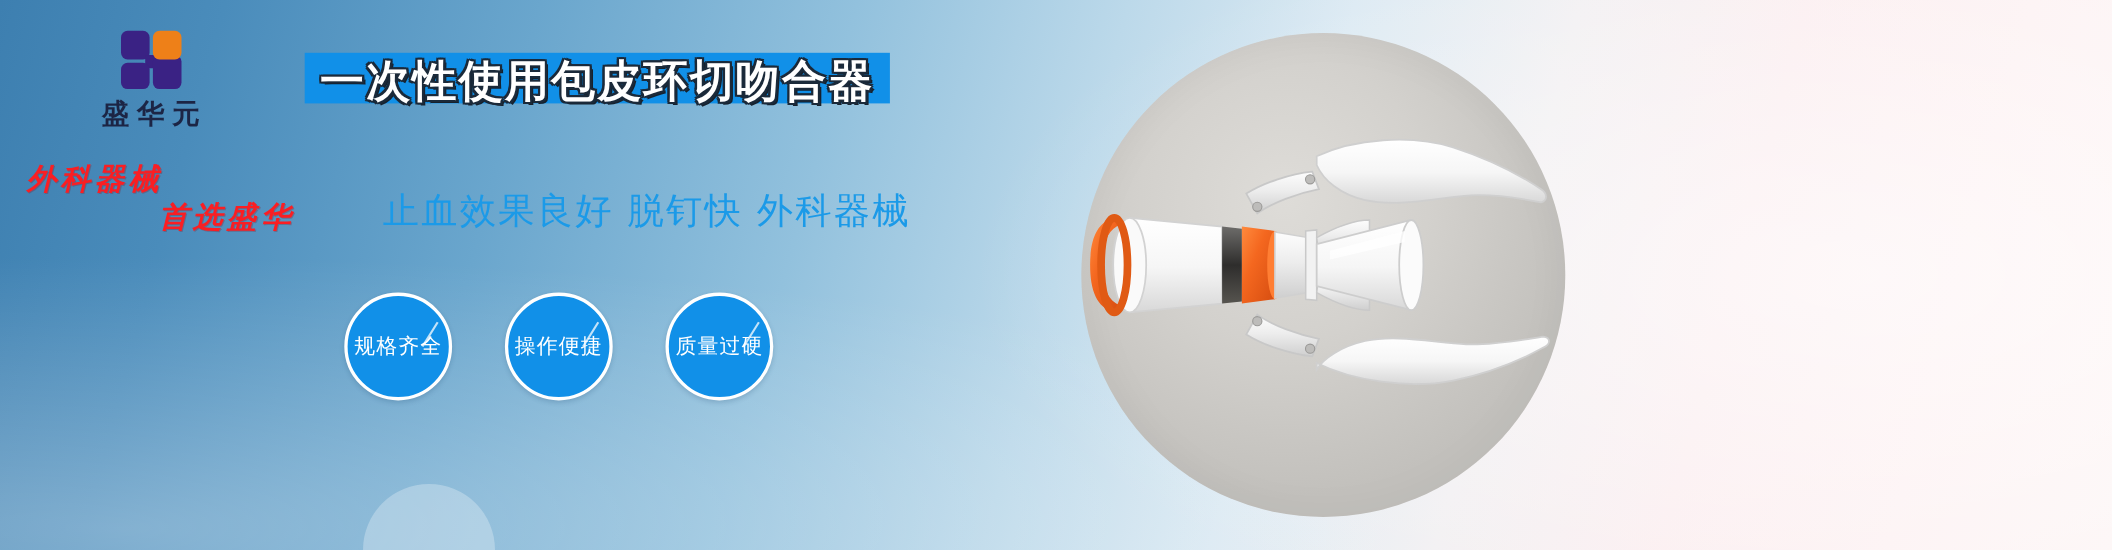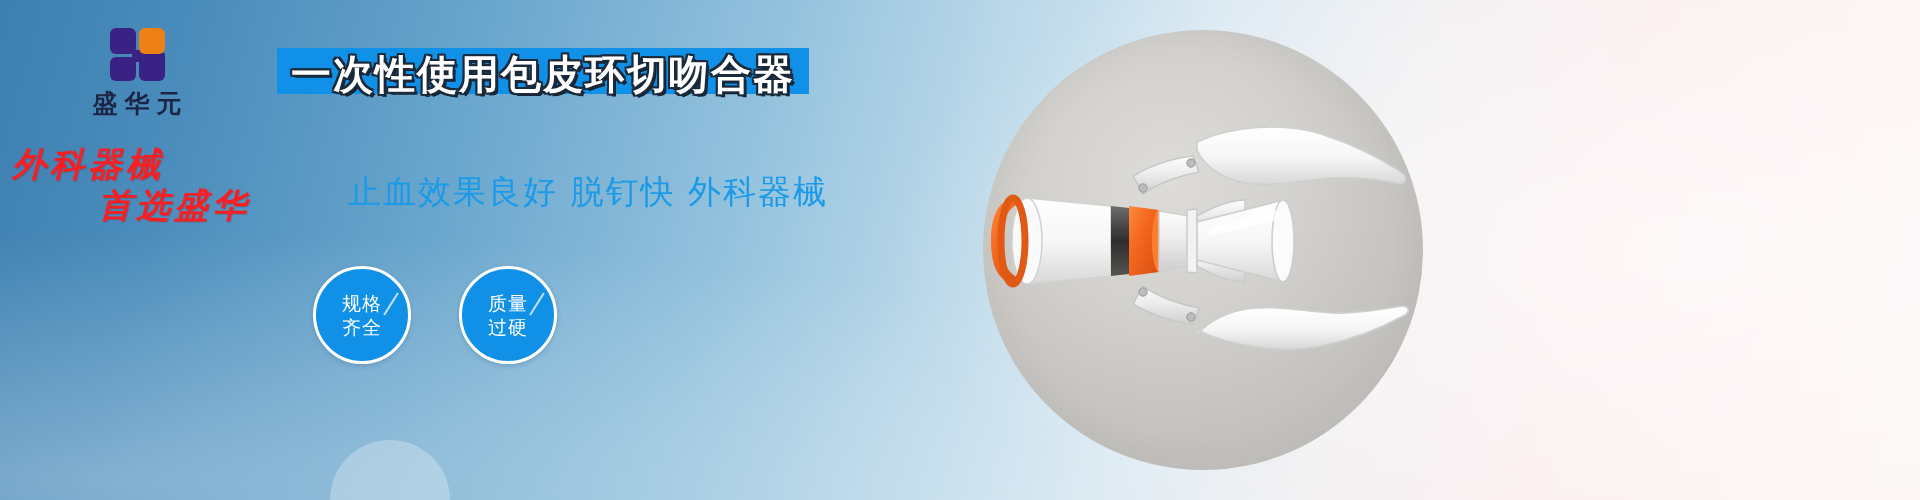--- a/index.html
+++ b/index.html
@@ -75,34 +75,34 @@
     letter-spacing: 7px;
     color: #1c2545;
     text-indent: 7px;
     line-height: 1.1;
     font-family: "DejaVu Sans", sans-serif;
   }
 
   
   #slogan-red {
     position: absolute;
-    left: 12px;
+    left: 24px;
     top: 150px;
     width: 340px;
     color: #fa1e23;
-    font-family: Liberation Mono, monospace;
+    font-family: Liberation Serif, serif;
     font-weight: 700;
-    font-size: 34px;
+    font-size: 27px;
     line-height: 1.02;
     font-style: italic;
     letter-spacing: 4px;
     text-shadow: 1px 1px 0 rgba(150,0,0,0.25);
   }
   #slogan-red .ln1 { display: block; }
-  #slogan-red .ln2 { display: block; margin-left: 86px; margin-top: 6px; }
+  #slogan-red .ln2 { display: block; margin-left: 120px; margin-top: 6px; }
 
   
   #title-bar {
     position: absolute;
     left: 277px;
     top: 48px;
     height: 46px;
     padding: 0 14px;
     background: #1190e8;
     display: flex;
@@ -147,21 +147,21 @@
   }
   .feat {
     position: relative;
     width: 92px;
     height: 92px;
     border-radius: 50%;
     background: #1190e8;
     border: 3px solid #ffffff;
     box-shadow: 0 2px 5px rgba(20,60,100,0.20);
     display: flex;
-    flex-direction: column;
+    flex-direction: row;
     align-items: center;
     justify-content: center;
     color: #ffffff;
     font-size: 19px;
     line-height: 1.28;
     letter-spacing: 1px;
     font-family: "DejaVu Sans", sans-serif;
     text-align: center;
   }
   .feat .slash {
@@ -232,20 +232,25 @@
     <span id="title-text">一次性使用包皮环切吻合器</span>
   </div>
 
   <div id="subtitle">止血效果良好 脱钉快 外科器械</div>
 
   <div id="features">
     <div class="feat">
       <span class="slash"></span>
       <span class="ln">规格</span>
       <span class="ln">齐全</span>
+    </div>
+    <div class="feat">
+      <span class="slash"></span>
+      <span class="ln">操作</span>
+      <span class="ln">便捷</span>
     </div>
     <div class="feat">
       <span class="slash"></span>
       <span class="ln">质量</span>
       <span class="ln">过硬</span>
     </div>
   </div>
 
   <div id="product">
     <div id="product-disc"></div>

